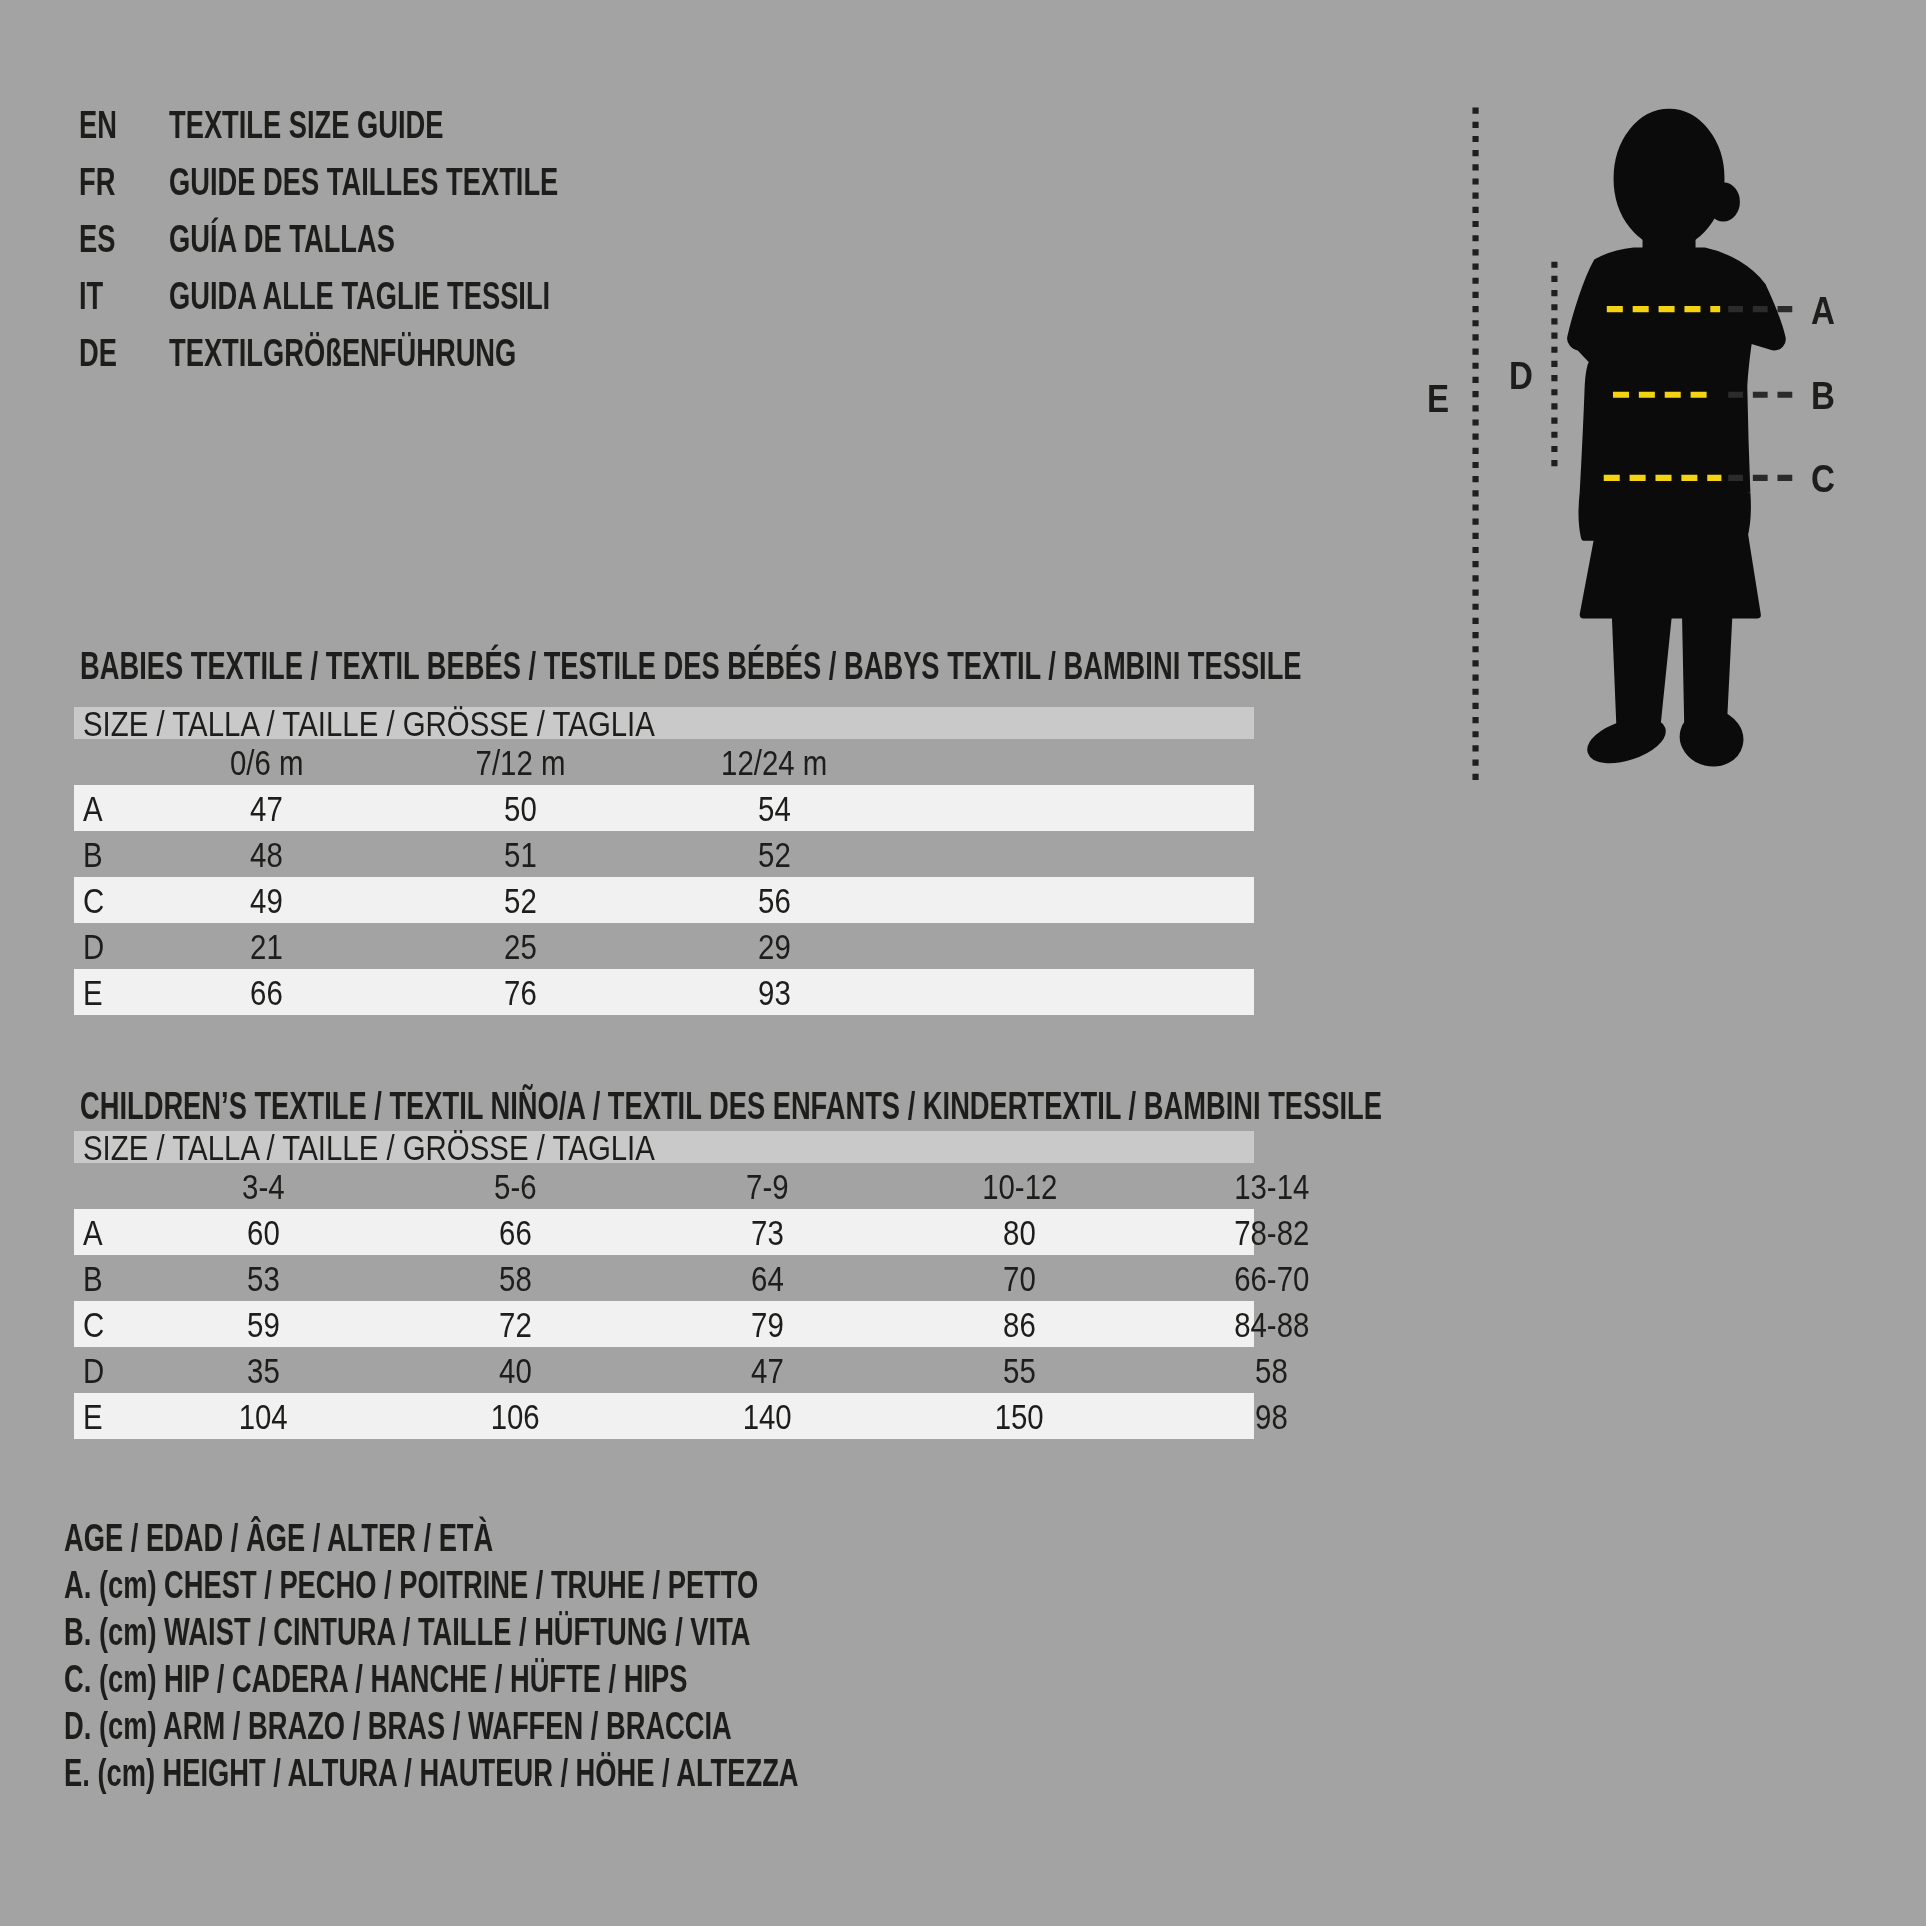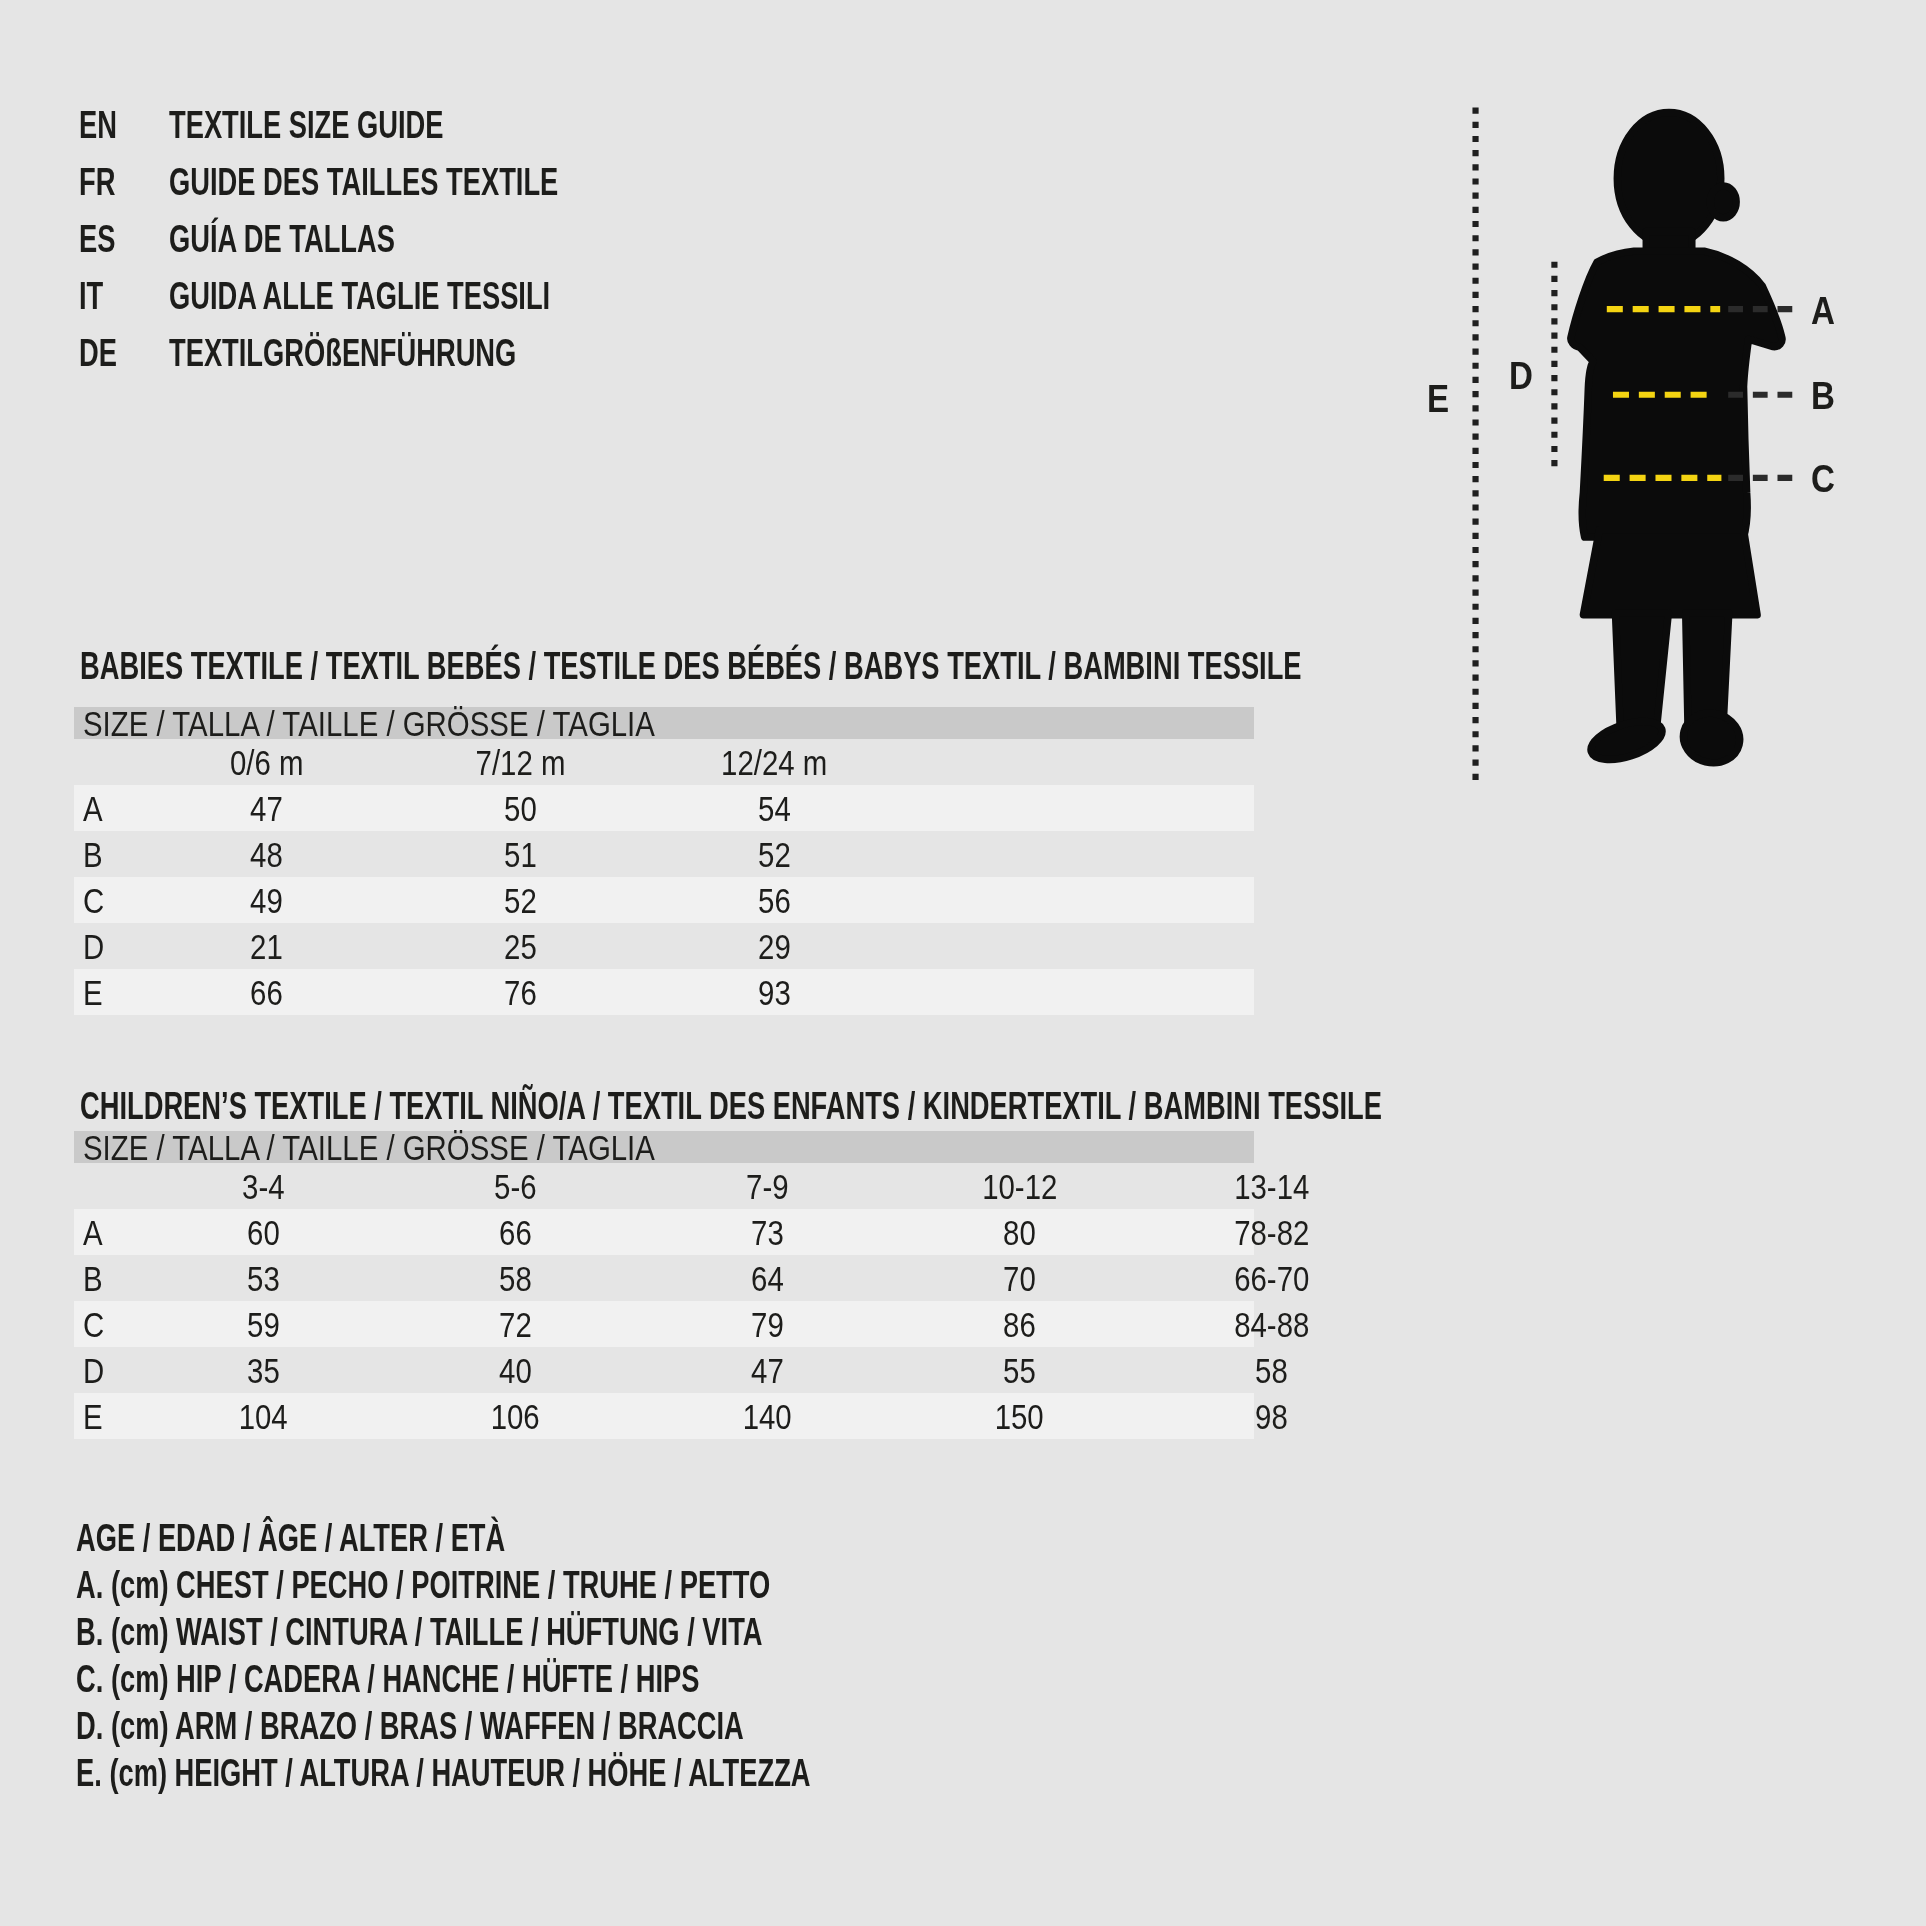--- a/index.html
+++ b/index.html
@@ -1,19 +1,19 @@
 <!DOCTYPE html>
 <html style="font-size:10px"><head>
 <meta charset="utf-8">
 <style>
   html,body{margin:0;padding:0;background:#ffffff;}
   .sheet{
     position:relative;
     width:1926px;height:1926px;
-    background:#e5e5e5;
+    background:#a3a3a3;
     font-family:"Liberation Sans", sans-serif;
     color:#1d1d1b;
     overflow:hidden;
   }
   
   .h1{
     display:inline-block;
     font-size:39px;font-weight:700;line-height:1;
     transform:scaleX(0.70);transform-origin:0 50%;
     white-space:nowrap;
@@ -39,21 +39,21 @@
   .t-babies{top:707px;}
   .t-children{top:1131px;}
   .size-bar{height:32px;background:#c9c9c9;display:flex;align-items:center;padding-left:8.6px;box-sizing:border-box;}
   .trow{height:46px;align-items:center;display:grid;gap:29px;}
   .t-babies .trow{grid-template-columns:51px 225px 225px 225px;}
   .t-children .trow{grid-template-columns:49px 223px 223px 223px 223px 223px;}
   .stripe{background:#f1f1f1;}
   .cell{text-align:center;}
   .lab{text-align:left;padding-left:8.6px;}
 
-  .legend{position:absolute;left:76px;top:1514px;}
+  .legend{position:absolute;left:64px;top:1514px;}
   .legend-line{height:47px;display:flex;align-items:center;}
 
   .figure-svg{position:absolute;left:1417px;top:92px;width:509px;height:709px;}
   .figlab{
     position:absolute;
     font-size:39px;font-weight:700;line-height:1;
     transform:translate(-50%,-50%) scaleX(0.85);
     white-space:nowrap;
   }
 </style>

